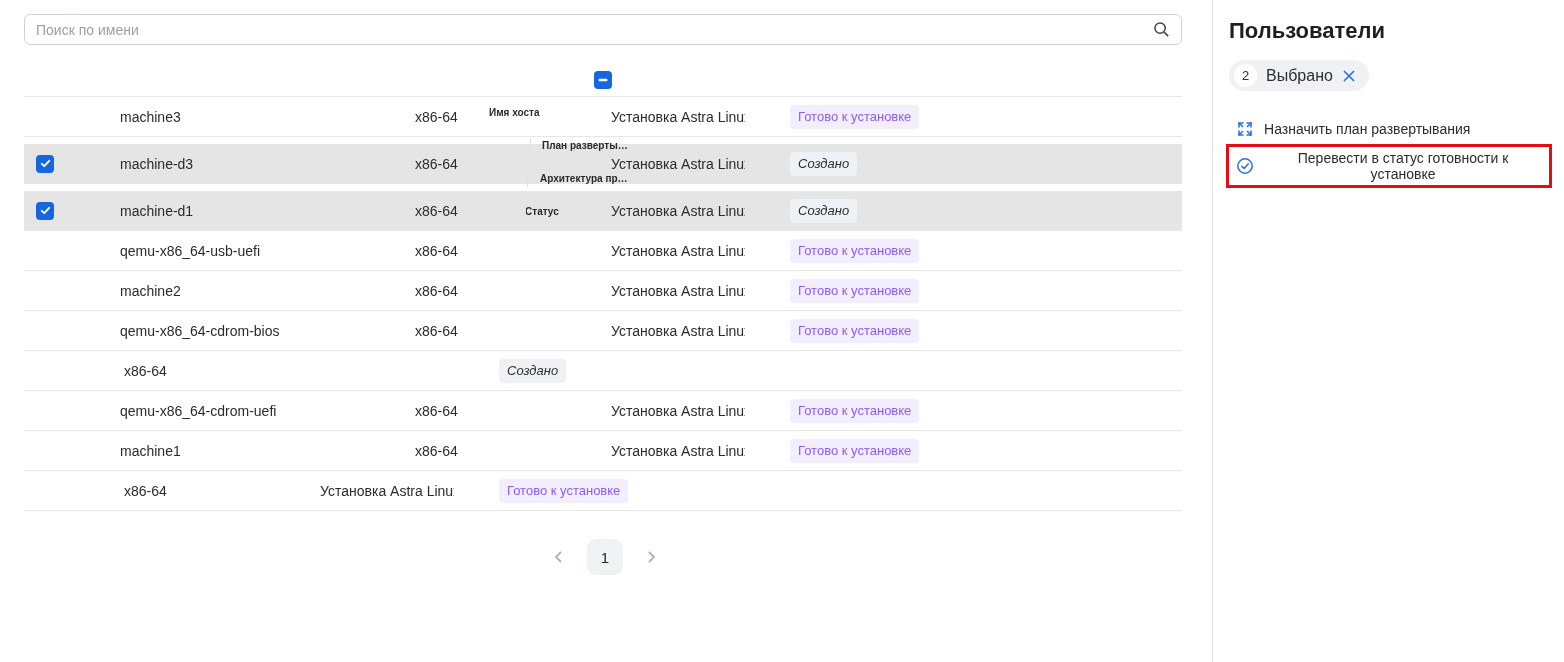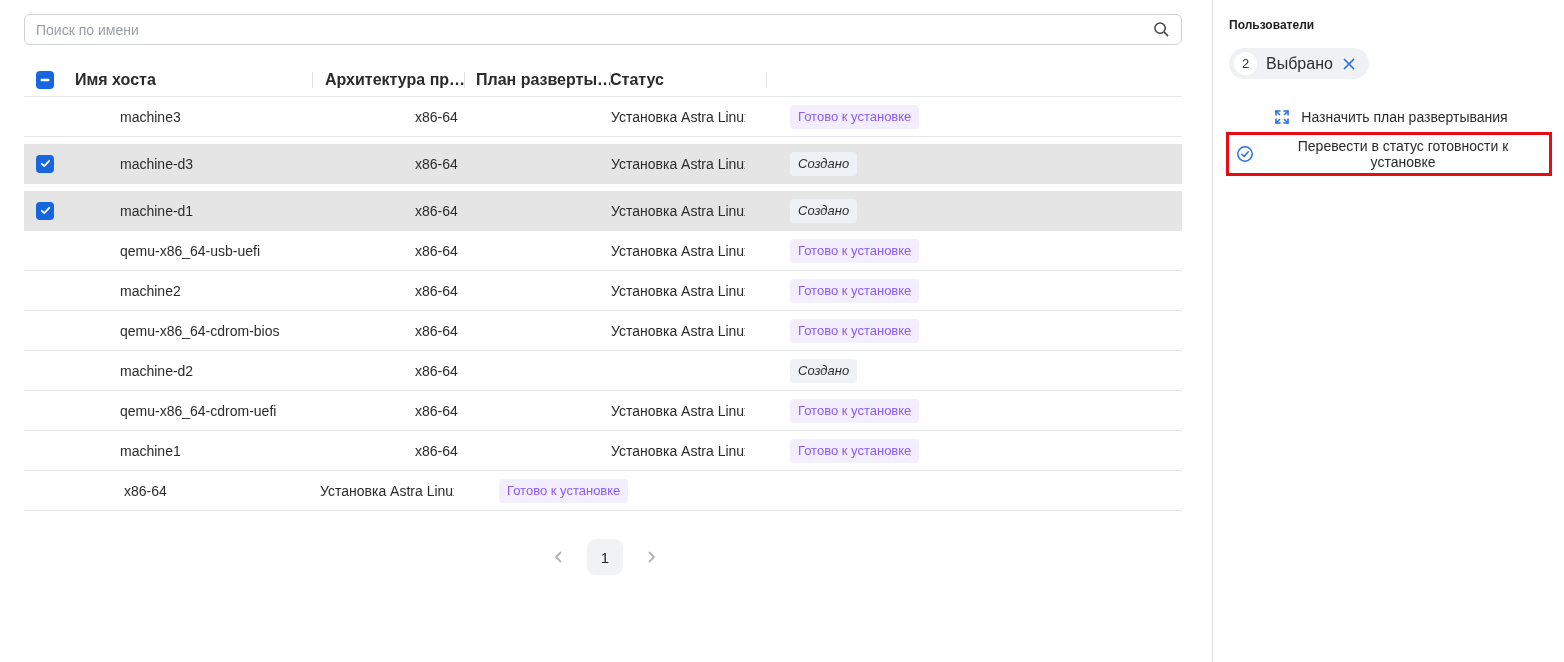--- a/index.html
+++ b/index.html
@@ -18,21 +18,21 @@
   .btn-outline { background: #fff; color: #2970e8; border: 1px solid #a8c7f0; }
 
   .search-wrap { position: relative; margin: 14px 30px 0 24px; }
   .search-input { width: 100%; height: 31px; border: 1px solid #cfd2d6; border-radius: 6px; padding: 0 38px 0 11px; font-size: 14px; font-family: inherit; color: #2b2b2b; outline: none; }
   .search-input::placeholder { color: #9aa0a6; }
   .search-icon { position: absolute; right: 12px; top: 7px; width: 17px; height: 17px; }
 
   
   .table { margin: 18px 30px 0 24px; }
   .trow, .thead { display: flex; align-items: center; border-bottom: 1px solid #e4e6ea; }
-  .thead { height: 34px; font-weight: bold; font-size: 16px; color: #2a2a2a; }
+  .thead { height: 34px; font-weight: bold; font-size: 10px; color: #2a2a2a; flex-direction: column; }
   .trow { height: 40px; font-size: 14px; background: #fff; gap: 45px; }
   .trow.selected { background: #e5e5e5; margin-top: 7px; }
   .cell { height: 100%; display: flex; align-items: center; overflow: hidden; white-space: nowrap; flex-shrink: 0; }
   .c-cb     { width: 42px;  padding-left: 12px; }
   .c-host   { width: 246px; padding-left: 9px; }
   .c-arch   { width: 152px; padding-left: 13px; }
   .c-plan   { width: 146px; padding-left: 12px; }
   .c-status { width: 156px; }
   .c-fill   { flex: 1 1 auto; }
   .thead .cell { position: relative; }
@@ -45,27 +45,27 @@
   .badge-created { color: #2f2f2f; background: #eff1f4; font-style: italic; }
   .trow.selected .badge-created { background: #eef1f5; }
 
   
   .pagination { margin-top: 28px; display: flex; align-items: center; justify-content: center; gap: 16px; width: 1162px; margin-left: 24px; }
   .page-nav { background: none; border: none; cursor: pointer; width: 24px; height: 24px; display: flex; align-items: center; justify-content: center; }
   .page-current { width: 36px; height: 36px; border-radius: 9px; background: #f1f2f4; border: none; font-size: 15px; font-family: inherit; color: #24242e; cursor: pointer; }
 
   
   .panel { flex: 1 1 auto; border-left: 1px solid #e1e2e6; padding: 18px 12px 0 16px; }
-  .panel-title { font-size: 12px; font-weight: bold; color: #1f1f1f; }
+  .panel-title { font-size: 22px; font-weight: bold; color: #1f1f1f; }
   .chip { display: inline-flex; align-items: center; gap: 9px; background: #eff1f5; border-radius: 16px; height: 31px; padding: 4px 13px 4px 5px; margin-top: 16px; }
   .chip-count { width: 23px; height: 23px; border-radius: 50%; background: #fff; font-size: 13px; color: #333; display: inline-flex; align-items: center; justify-content: center; }
   .chip-label { font-size: 16px; color: #2e2e2e; }
   .chip-close { background: none; border: none; cursor: pointer; display: flex; padding: 0; }
 
-  .actions { margin-top: 25px; display: flex; flex-direction: column; align-items: center; gap: 2px; }
+  .actions { margin-top: 25px; display: flex; flex-direction: column; align-items: flex-start; gap: 2px; }
   .action-item { display: inline-flex; align-items: center; gap: 10px; padding: 4px 7px; font-size: 14px; color: #2b2b2b; cursor: pointer; background: none; border: none; font-family: inherit; }
   .action-item.highlighted { border: 3px solid #e40e12; margin-left: -3px; padding: 3px 7px; }
   .action-icon { width: 18px; height: 18px; flex-shrink: 0; display: inline-flex; }
 </style>
 </head>
 <body>
 
 <div class="main">
 
   <div class="search-wrap">
@@ -79,22 +79,22 @@
   <div class="table">
     <div class="thead">
       <div class="cell c-cb">
         <span class="checkbox">
           <svg width="10" height="10" viewBox="0 0 10 10">
               <rect x="0.5" y="3.8" width="9" height="2.4" rx="1.2" fill="#fff"></rect>
             </svg>
         </span>
       </div>
       <div class="cell c-host">Имя хоста</div>
+      <div class="cell c-plan">План разверты…</div>
       <div class="cell c-arch">Архитектура пр…</div>
-      <div class="cell c-plan">План разверты…</div>
       <div class="cell c-status">Статус</div>
       <div class="cell c-fill"></div>
     </div>
     <div id="tbody">
         <div class="trow">
           <div class="cell c-cb"></div>
           <div class="cell c-host">machine3</div>
           <div class="cell c-arch">x86-64</div>
           <div class="cell c-plan">Установка Astra Linux</div>
           <div class="cell c-status">
@@ -159,21 +159,20 @@
           <div class="cell c-host">qemu-x86_64-cdrom-bios</div>
           <div class="cell c-arch">x86-64</div>
           <div class="cell c-plan">Установка Astra Linux</div>
           <div class="cell c-status">
             <span class="badge badge-ready">Готово к установке</span>
           </div>
           <div class="cell c-fill"></div>
         </div>
         <div class="trow">
           <div class="cell c-cb"></div>
-          <div class="cell c-host">machine-d2</div>
           <div class="cell c-arch">x86-64</div>
           <div class="cell c-plan"></div>
           <div class="cell c-status">
             <span class="badge badge-created">Создано</span>
           </div>
           <div class="cell c-fill"></div>
         </div>
         <div class="trow">
           <div class="cell c-cb"></div>
           <div class="cell c-host">qemu-x86_64-cdrom-uefi</div>

